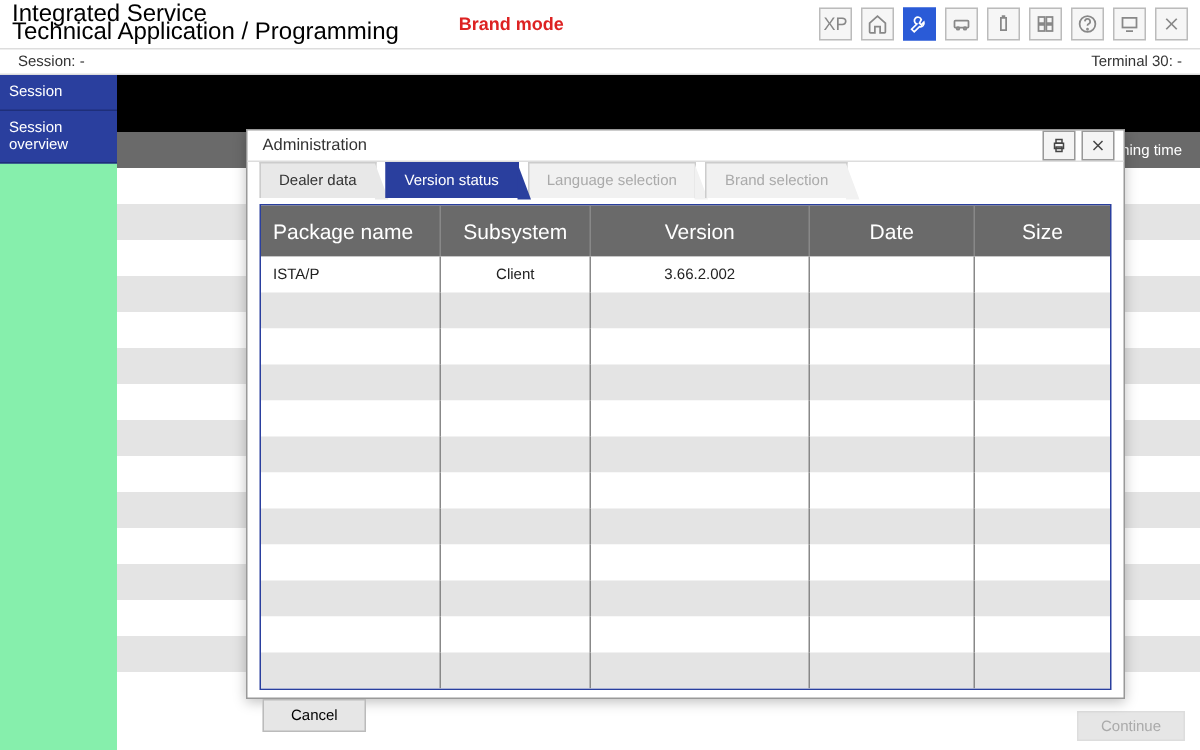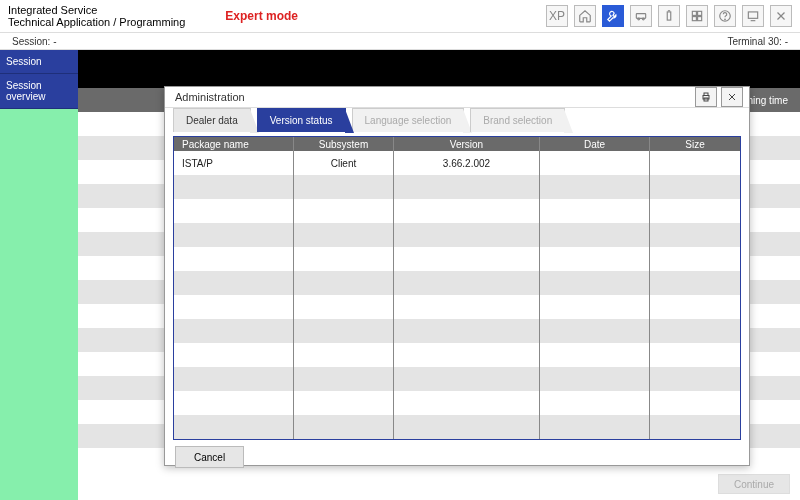--- a/index.html
+++ b/index.html
@@ -1,18 +1,18 @@
 <!DOCTYPE html>
 <html><head>
 <meta charset="utf-8">
 <style>
   * { box-sizing: border-box; margin: 0; padding: 0; font-family: Arial, sans-serif; }
   html, body { width: 800px; height: 500px; background: #fff; overflow: hidden; }
   .header { display: flex; align-items: center; height: 32px; padding: 0 8px; }
-  .header-title { font-size: 11px; line-height: 12px; color: #000; }
+  .header-title { font-size: 16px; line-height: 12px; color: #000; }
   .header-mode { color: #d22; font-size: 12px; margin-left: 40px; font-weight: bold; }
   .header-icons { margin-left: auto; display: flex; gap: 6px; }
   .hicon { width: 22px; height: 22px; border: 1px solid #bbb; display: flex; align-items: center; justify-content: center; background: #f6f6f6; color: #888; font-size: 12px; cursor: pointer; }
   .hicon.active { background: #2a5bd7; color: #fff; border-color: #2a5bd7; }
   .hicon svg { width: 14px; height: 14px; }
   .sessionbar { display: flex; align-items: center; height: 18px; padding: 0 12px; font-size: 10px; color: #333; border-top: 1px solid #ddd; border-bottom: 1px solid #ddd; }
   .sessionbar .right { margin-left: auto; }
   .layout { display: flex; height: calc(500px - 32px - 18px); }
   .sidebar { width: 78px; background: #86efac; }
   .sidetab { font-size: 10px; color: #fff; background: #2a3f9e; padding: 6px 6px; border-bottom: 1px solid #1e2f7a; cursor: pointer; }
@@ -33,40 +33,40 @@
   .dlg-hicon svg { width: 12px; height: 12px; stroke:#444; }
   .dlg-tabs { height: 28px; display: flex; align-items: flex-end; padding: 0 8px; gap: 0; }
   .tab { height: 24px; padding: 0 12px; font-size: 10px; display: flex; align-items: center; background: #e8e8e8; color: #333; border: 1px solid #ccc; border-bottom: none; cursor: pointer; position: relative; }
   .tab::after { content:""; position:absolute; right:-9px; top:0; width:0;height:0;border-top:24px solid transparent;border-left:9px solid #e8e8e8; }
   .tab.active { background: #2a3f9e; color: #fff; border-color:#2a3f9e; z-index:2; }
   .tab.active::after { border-left-color:#2a3f9e; }
   .tab.disabled { color:#aaa; background:#f1f1f1; cursor:default; }
   .tab.disabled::after{ border-left-color:#f1f1f1; }
   .tab + .tab { margin-left: 6px; }
   .dlg-body { flex:1; margin: 4px 8px 6px 8px; border: 1px solid #2a3f9e; display:flex; flex-direction:column; }
-  .tbl-head { display:flex; height:14px; background:#6a6a6a; color:#fff; font-size:10px; }
+  .tbl-head { display:flex; height:34px; background:#6a6a6a; color:#fff; font-size:14px; }
   .tbl-head > div, .tbl-row > div { display:flex; align-items:center; padding:0 8px; border-right:1px solid #888; }
   .tbl-head > div:last-child, .tbl-row > div:last-child { border-right:none; }
   .c1{width:120px}.c2{width:100px;justify-content:center}.c3{flex:1;justify-content:center}.c4{width:110px;justify-content:center}.c5{width:90px;justify-content:center}
   .tbl-body { flex:1; overflow:hidden; }
   .tbl-row { display:flex; height:24px; font-size:10px; color:#222; }
   .tbl-row:nth-child(odd){background:#fff;}
   .tbl-row:nth-child(even){background:#e4e4e4;}
   .dlg-footer { height:34px; display:flex; align-items:center; padding:0 10px; }
   .btn { height:22px; padding:0 18px; background:#e6e6e6; border:1px solid #bbb; font-size:10px; display:flex; align-items:center; cursor:pointer; }
 </style>
 </head>
 <body>
 
 <div class="header">
   <div class="header-title">
     <div>Integrated Service</div>
     <div>Technical Application / Programming</div>
   </div>
-  <div class="header-mode">Expert mode</div>
+  <div class="header-mode">Brand mode</div>
   <div class="header-icons">
     <div class="hicon">XP</div>
     <div class="hicon">
         <svg viewBox="0 0 24 24" fill="none" stroke="#888" stroke-width="2">
           <path d="M3 11l9-8 9 8v10a1 1 0 0 1-1 1h-5v-7h-6v7H4a1 1 0 0 1-1-1z"></path>
         </svg>
       </div>
     <div class="hicon active">
         <svg viewBox="0 0 24 24" fill="none" stroke="#fff" stroke-width="2">
           <path d="M14 7a4 4 0 1 0-5 5l-6 6 3 3 6-6a4 4 0 0 0 5-5l-3 3-2-2z"></path>

